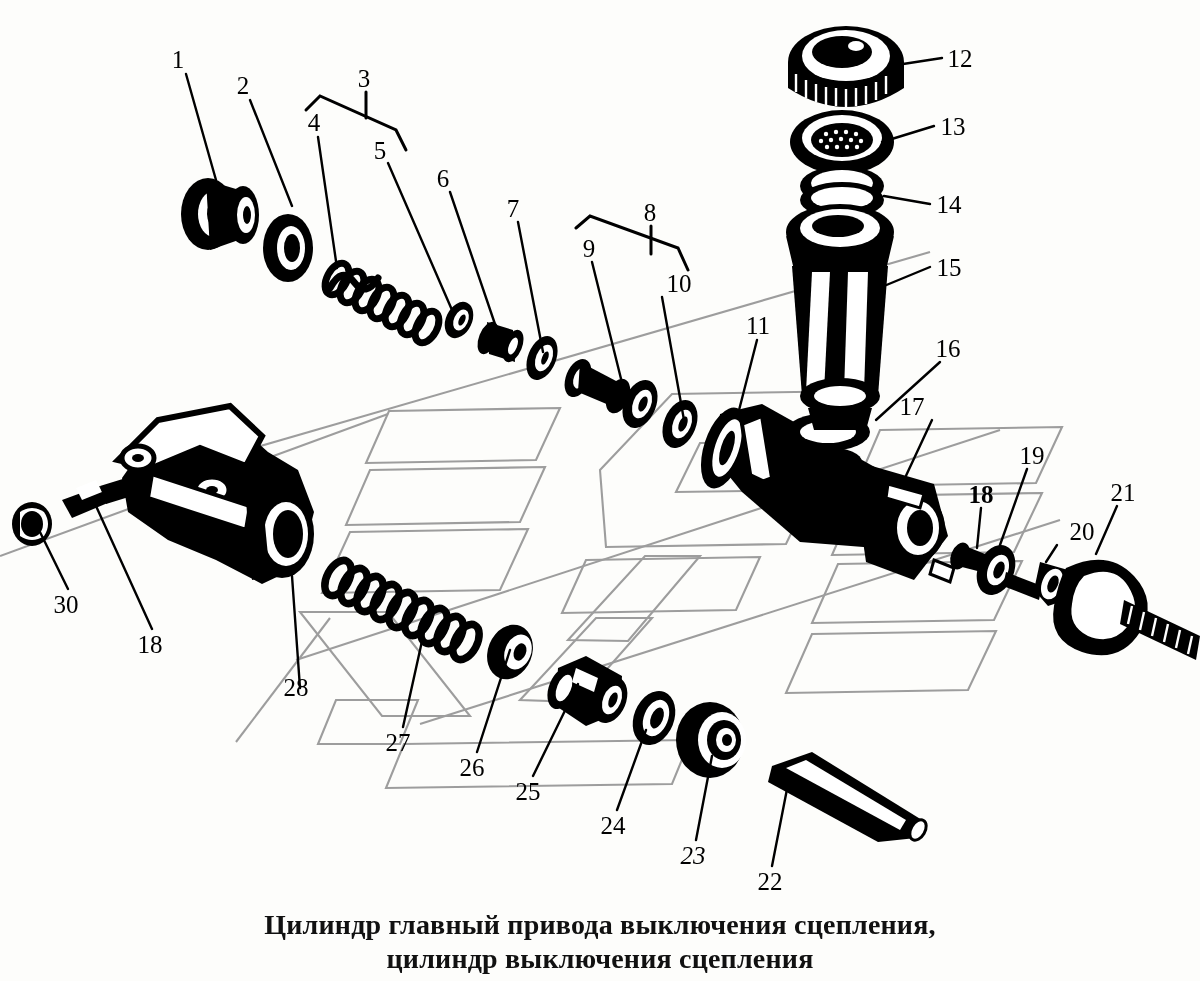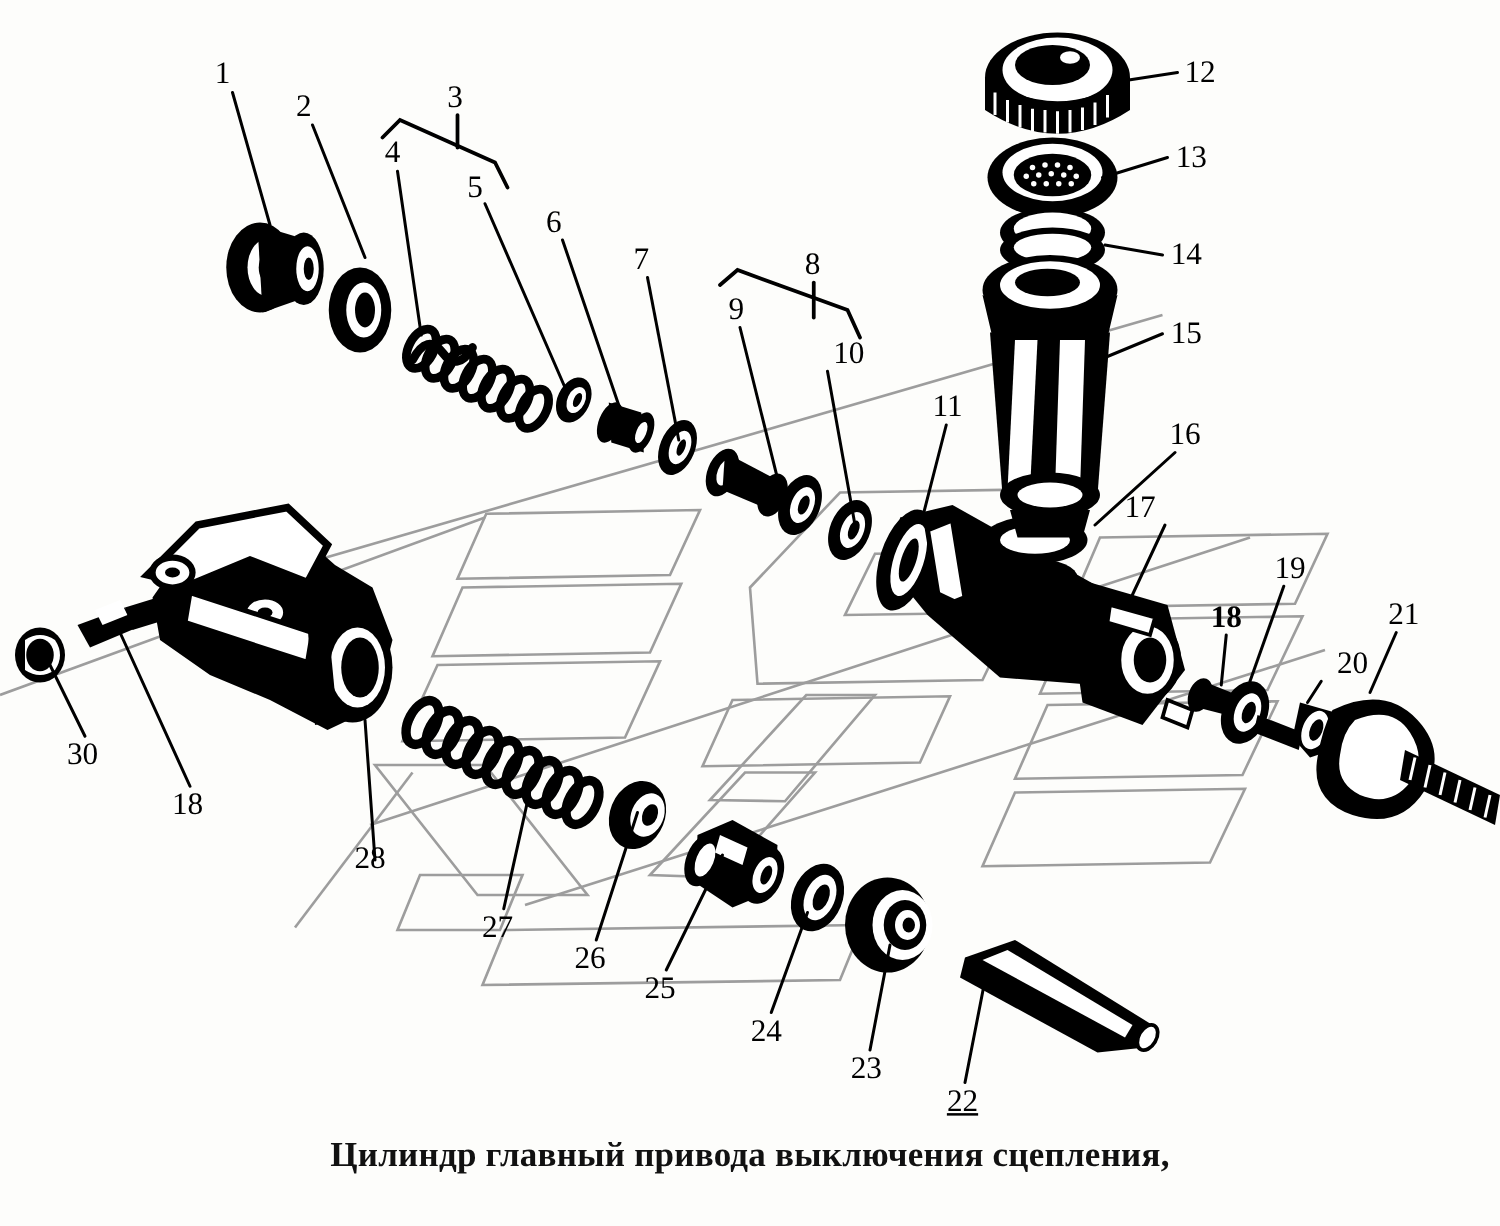--- a/index.html
+++ b/index.html
@@ -392,27 +392,28 @@
   <div class="callout" style="left:960px;top:58px;">12</div>
   <div class="callout" style="left:953px;top:126px;">13</div>
   <div class="callout" style="left:949px;top:204px;">14</div>
   <div class="callout" style="left:949px;top:267px;">15</div>
   <div class="callout" style="left:948px;top:348px;">16</div>
   <div class="callout" style="left:912px;top:406px;">17</div>
   <div class="callout" style="left:981px;top:494px;font-weight:bold;">18</div>
   <div class="callout" style="left:1032px;top:455px;">19</div>
   <div class="callout" style="left:1062px;top:531px;margin-left:20px;">20</div>
   <div class="callout" style="left:1123px;top:492px;">21</div>
-  <div class="callout" style="left:770px;top:881px;text-decoration:underline;">22</div>
-  <div class="callout" style="left:693px;top:855px;">23</div>
+  <div class="callout" style="left:770px;top:881px;">22</div>
+  <div class="callout" style="left:693px;top:855px;font-style:italic;">23</div>
   <div class="callout" style="left:613px;top:825px;font-family:Liberation Serif, serif;">24</div>
   <div class="callout" style="left:528px;top:791px;">25</div>
   <div class="callout" style="left:472px;top:767px;">26</div>
   <div class="callout" style="left:398px;top:742px;">27</div>
   <div class="callout" style="left:296px;top:687px;">28</div>
   <div class="callout" style="left:150px;top:644px;">18</div>
   <div class="callout" style="left:66px;top:604px;">30</div>
 
   <div class="caption" style="top:908px;">
     <span class="l1">Цилиндр главный привода выключения сцепления,</span>
+    <span class="l2">цилиндр выключения сцепления</span>
   </div>
 
 </div>
 
 </body></html>

